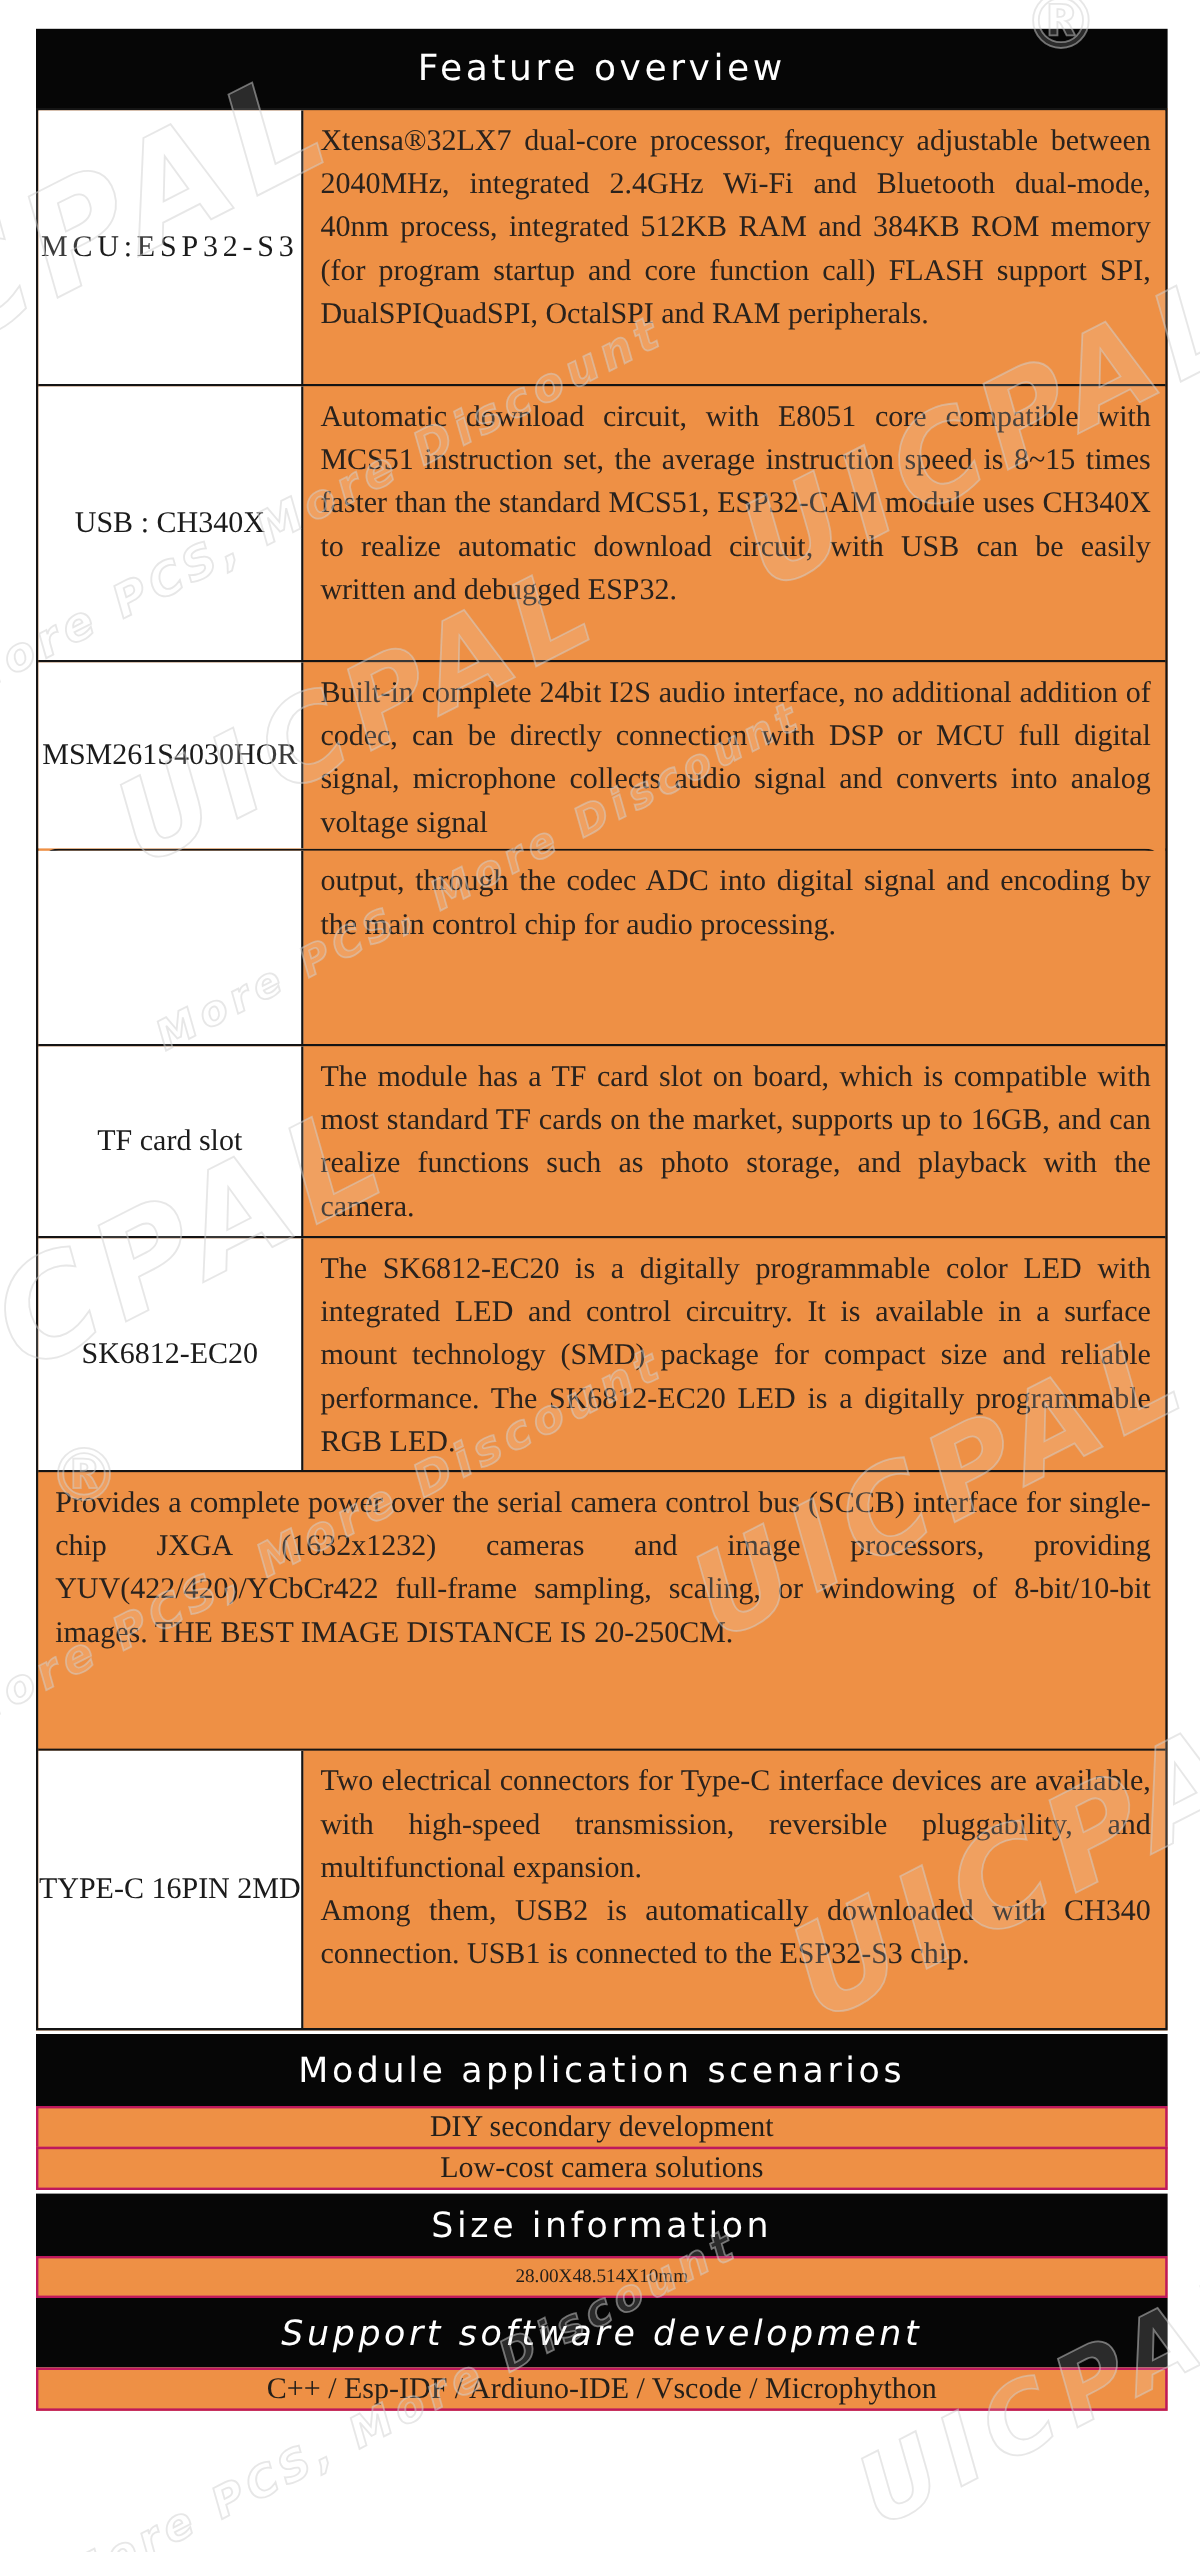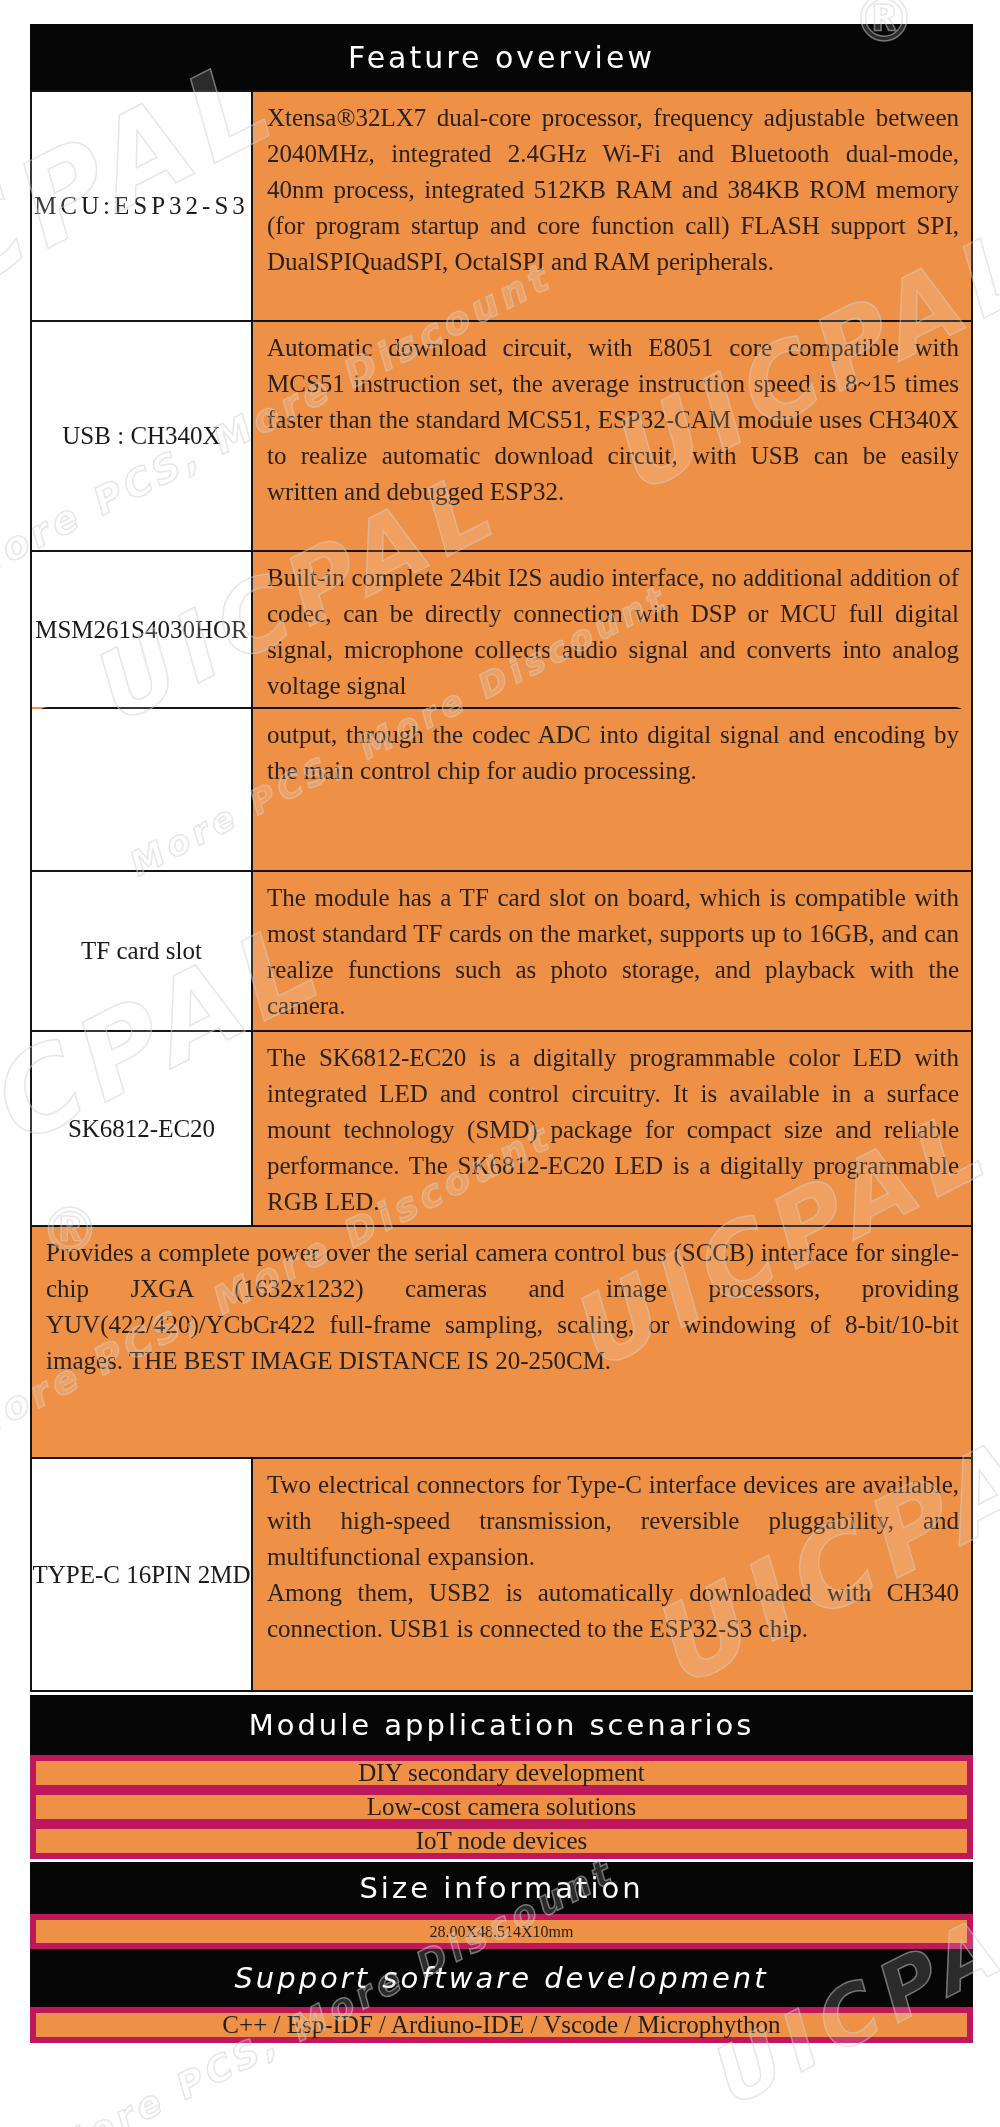--- a/index.html
+++ b/index.html
@@ -32,21 +32,21 @@
   .dsc {
     flex:1; background:#EE9045; padding:8px 12px 0 14px;
     font-size:25px; line-height:36px; color:#29221d;
     text-align:justify; text-justify:inter-word; white-space:pre-line; overflow:hidden;
   }
   .r1 { height:228px; } .r2 { height:230px; } .r3 { height:157px; } .r4 { height:163px;border-radius:17px; }
   .r5 { height:160px; } .r6 { height:195px; } .r7 { height:232px; } .r8 { height:233px; }
 
   
   .item {
-    box-sizing:border-box; height:36px; background:#EE9045; border:6px solid #be185d;
+    box-sizing:border-box; height:36px; background:#EE9045; border:2px solid #be185d;
     display:flex; align-items:center; justify-content:center;
     font-size:25px; color:#241f1a;
   }
   .item + .item { margin-top:-2px; }
   .item.dim { height:35px; font-size:16px; }
 
   
   .wm {
     position:absolute; pointer-events:none; white-space:nowrap; z-index:5;
     font-family:"DejaVu Sans","Liberation Sans",sans-serif; font-style:italic; font-weight:bold;
@@ -108,21 +108,20 @@
 Among them, USB2 is automatically downloaded with CH340 connection. USB1 is connected to the ESP32-S3 chip.</div>
       </div>
 
     </div>
 
     <div class="bar apps">
       <span>Module application scenarios</span>
     </div>
     <div class="item">DIY secondary development</div>
     <div class="item">Low-cost camera solutions</div>
-    <div class="item">IoT node devices</div>
 
     <div class="bar size">
       <span>Size information</span>
     </div>
     <div class="item dim">28.00X48.514X10mm</div>
 
     <div class="bar dev">
       <span>Support software development</span>
     </div>
     <div class="item">C++ / Esp-IDF / Ardiuno-IDE / Vscode / Microphython</div>

